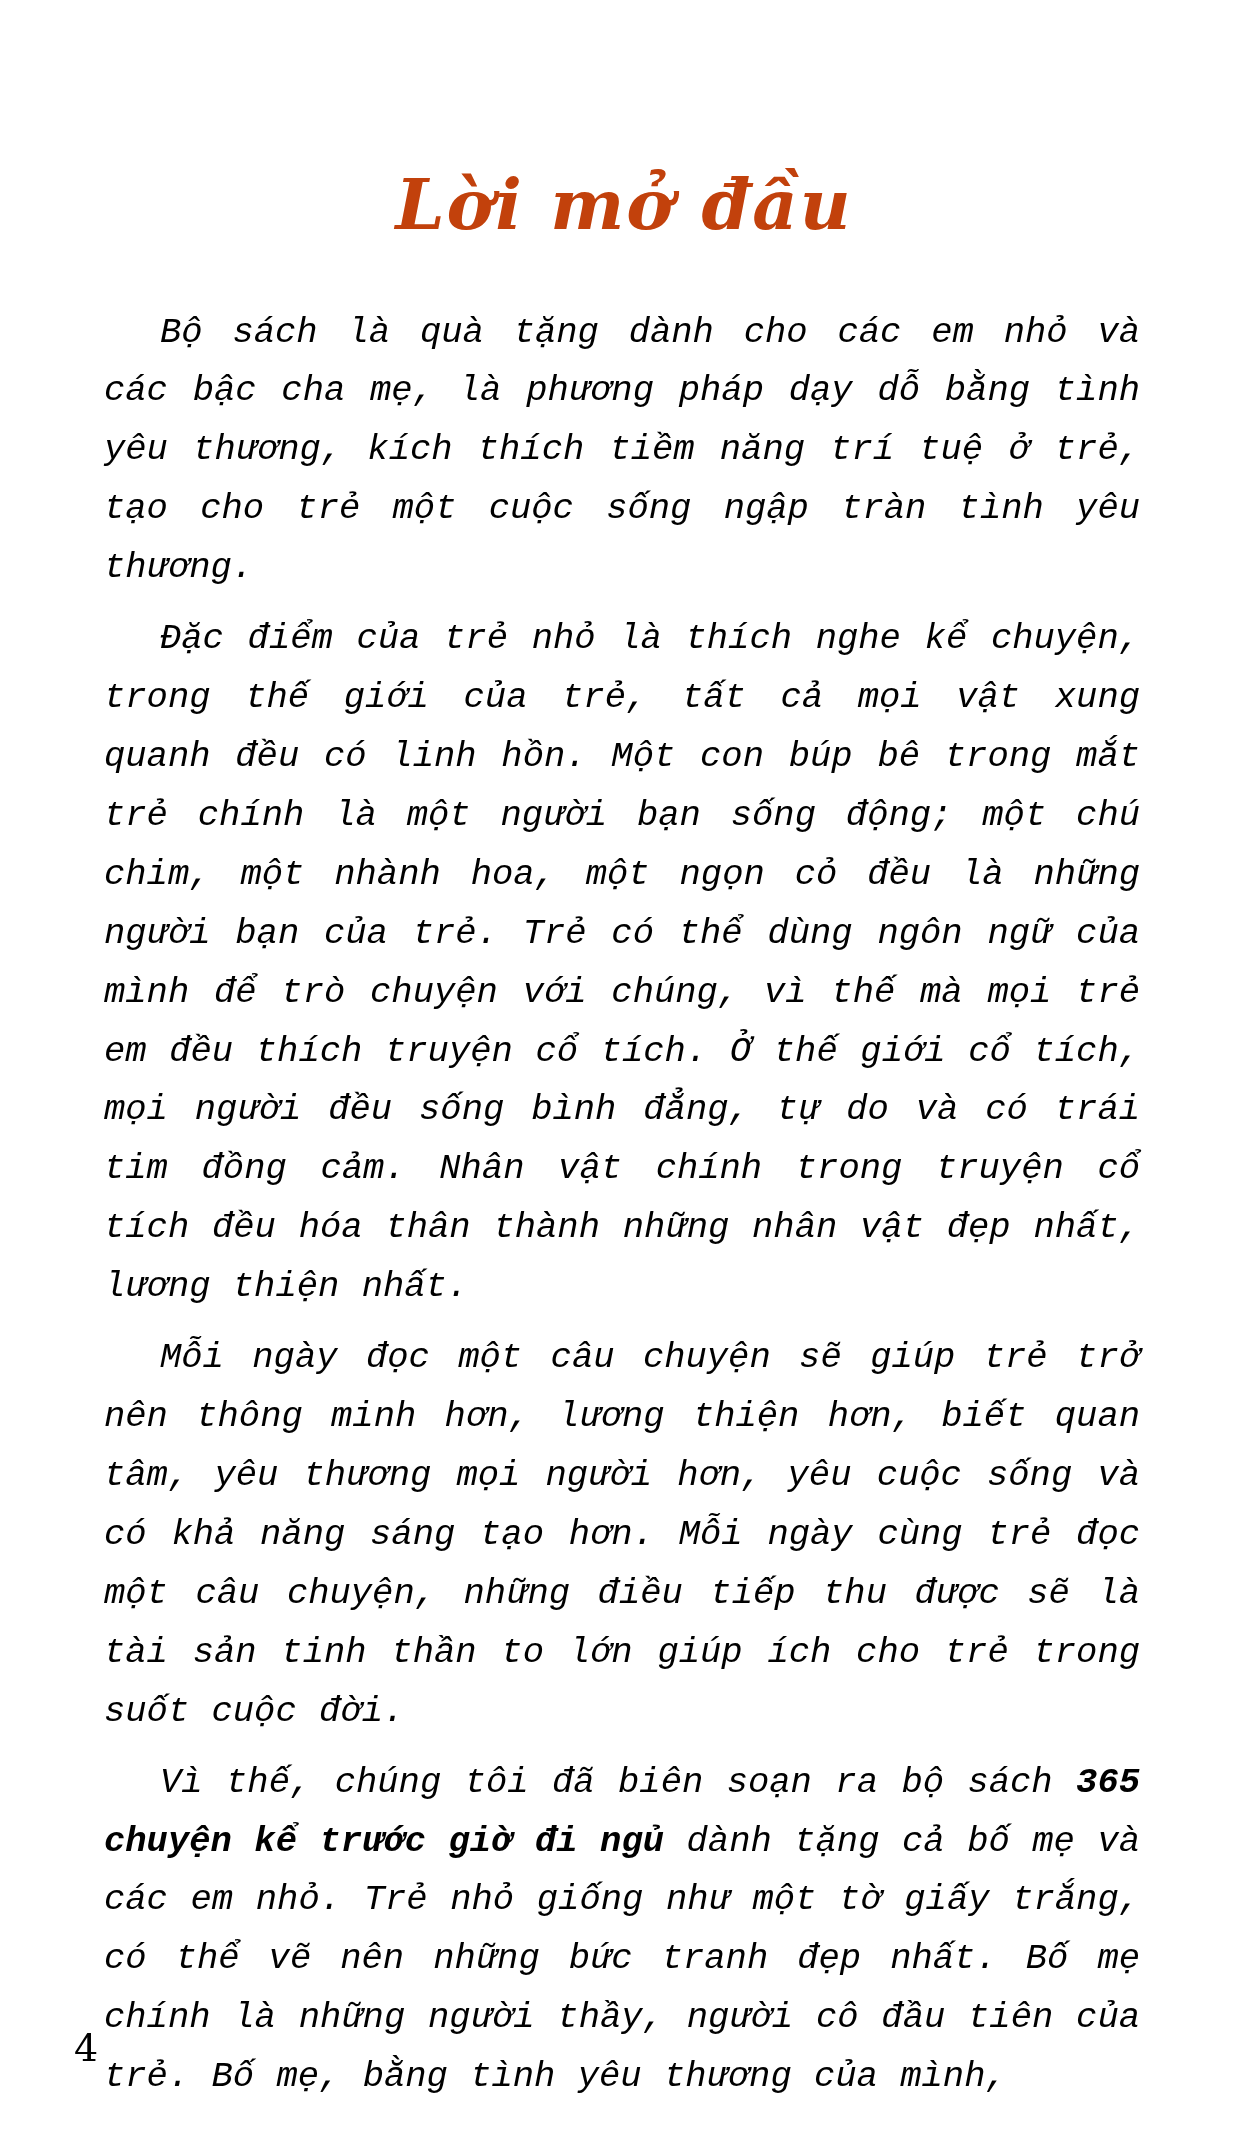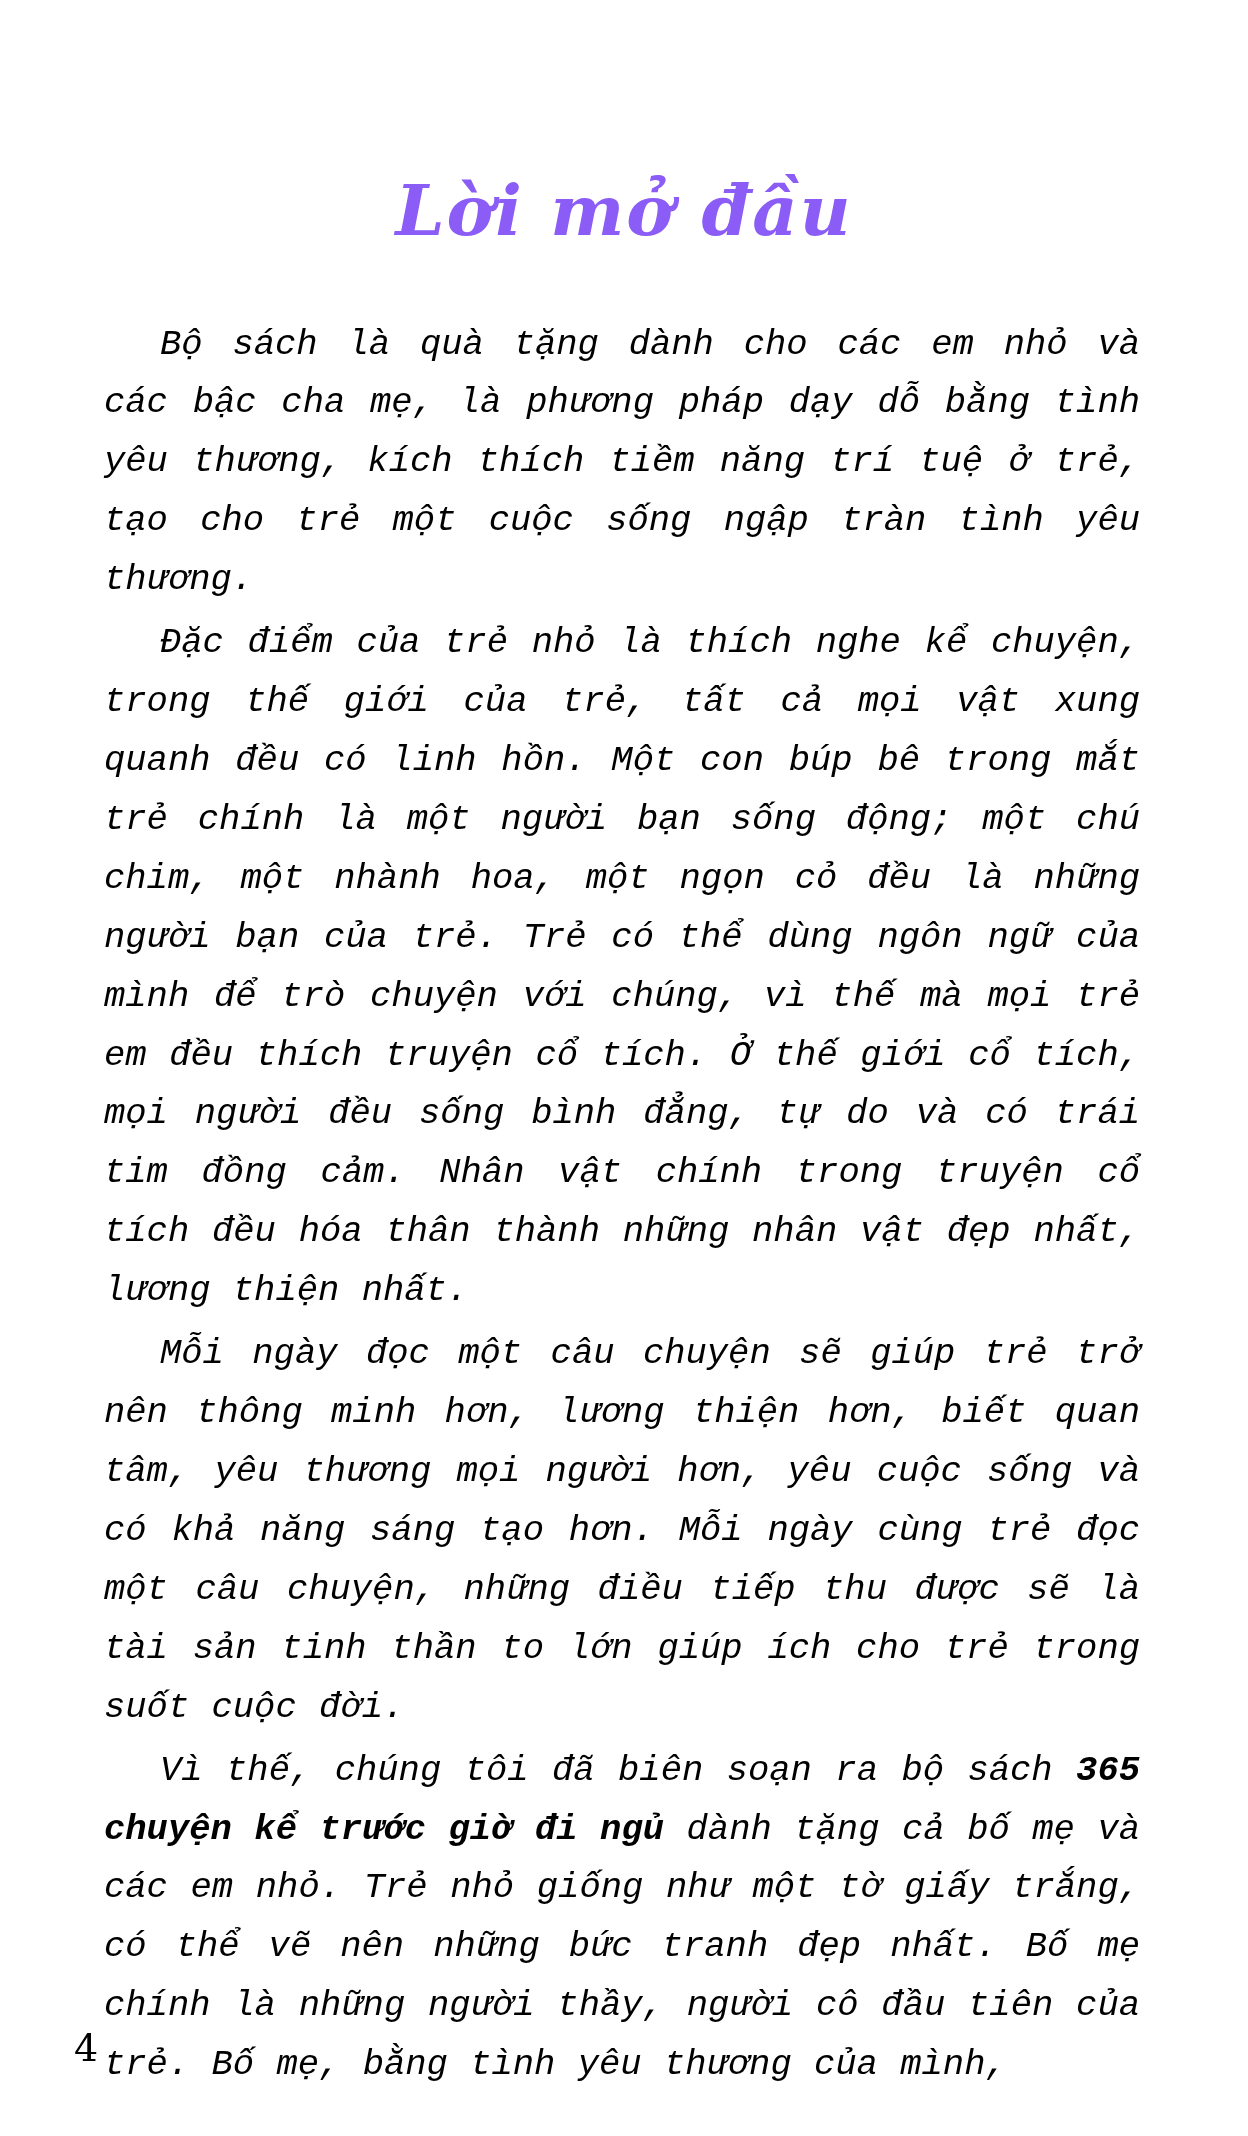--- a/index.html
+++ b/index.html
@@ -15,22 +15,22 @@
     box-sizing: border-box;
     overflow: hidden;
     font-family: "DejaVu Serif", serif;
   }
   .page-title {
     text-align: center;
     font-family: "DejaVu Serif", serif;
     font-style: italic;
     font-weight: 700;
     font-size: 70px;
-    color: #8b5cf6;
-    margin: 6px;
+    color: #c2410c;
+    margin: 0;
     padding-top: 168px;
     letter-spacing: 2px;
     line-height: 1.05;
   }
   .body-text {
     margin: 0;
     padding: 0 108px 0 104px;
     padding-top: 62px;
     font-family: Liberation Mono, monospace;
     font-style: italic;
@@ -39,21 +39,21 @@
     color: #000000;
     text-align: justify;
     text-justify: inter-word;
     word-spacing: 1px;
   }
   .body-text p {
     margin: 0;
     text-indent: 56px;
   }
   .body-text p + p {
-    margin-top: 4px;
+    margin-top: 12px;
   }
   .bold-title {
     font-weight: 700;
     font-style: italic;
   }
   .page-number {
     position: absolute;
     left: 74px;
     bottom: 66px;
     font-family: "DejaVu Serif", serif;

